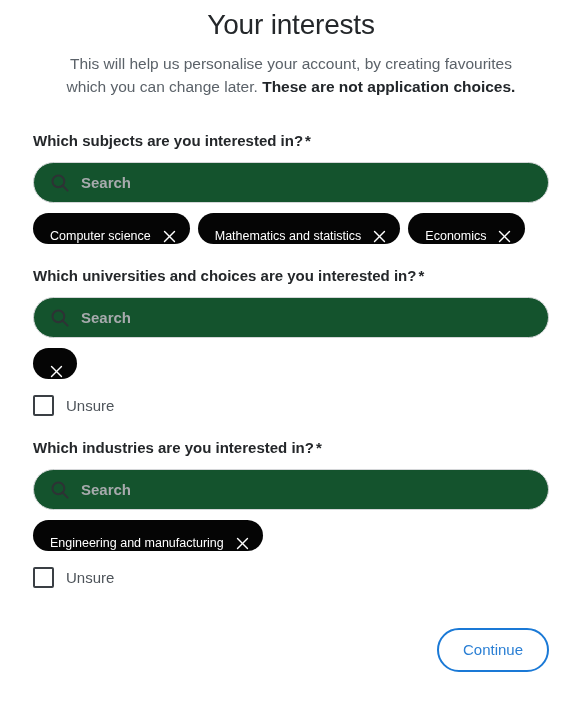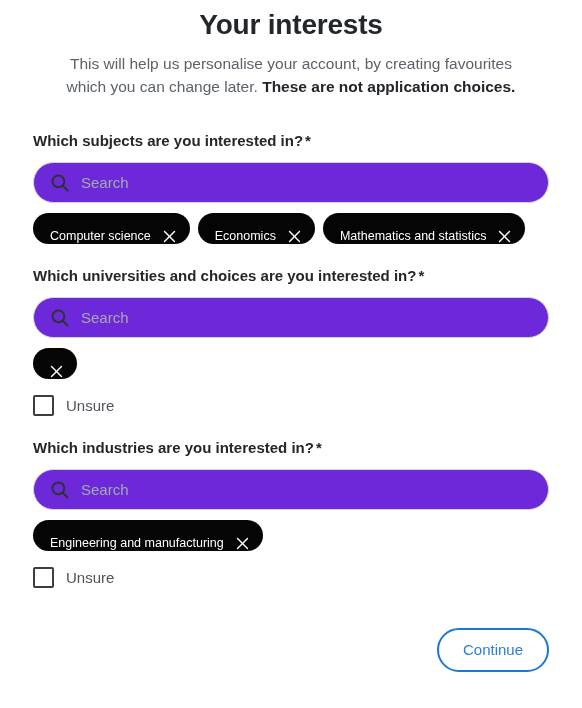--- a/index.html
+++ b/index.html
@@ -22,21 +22,21 @@
     box-sizing: border-box;
   }
 
   
   .header {
     padding-top: 8px;
     text-align: center;
   }
   .page-title {
     font-size: 28px;
-    font-weight: bold;
+    font-weight: normal;
     color: #24272a;
     letter-spacing: -0.2px;
     line-height: 34px;
     margin: 0;
   }
   .subtitle {
     margin: 10px auto 12px auto;
     width: 480px;
     font-size: 15.5px;
     line-height: 23px;
@@ -70,25 +70,26 @@
     color: #24272a;
     margin-left: 2px;
   }
 
   
   .search-box {
     position: relative;
     height: 41px;
     border: 1px solid #d4d6d8;
     border-radius: 21px;
-    background: #6d28d9;
+    background: #14532d;
     box-sizing: border-box;
     display: flex;
     align-items: center;
     padding: 0 16px;
+    font-weight: bold;
   }
   .search-icon {
     width: 20px;
     height: 20px;
     flex: 0 0 auto;
     display: block;
     margin-right: 11px;
   }
   .search-placeholder {
     font-size: 15px;
@@ -194,28 +195,28 @@
 
       <div class="chips">
         <div class="chip">
           <span class="chip-label">Computer science</span>
           <svg class="chip-remove-icon" viewBox="0 0 12 12">
             <line x1="1.4" y1="1.4" x2="10.6" y2="10.6" stroke="#ffffff" stroke-width="1.3" stroke-linecap="round"></line>
             <line x1="10.6" y1="1.4" x2="1.4" y2="10.6" stroke="#ffffff" stroke-width="1.3" stroke-linecap="round"></line>
           </svg>
         </div>
         <div class="chip">
+          <span class="chip-label">Mathematics and statistics</span>
+          <svg class="chip-remove-icon" viewBox="0 0 12 12">
+            <line x1="1.4" y1="1.4" x2="10.6" y2="10.6" stroke="#ffffff" stroke-width="1.3" stroke-linecap="round"></line>
+            <line x1="10.6" y1="1.4" x2="1.4" y2="10.6" stroke="#ffffff" stroke-width="1.3" stroke-linecap="round"></line>
+          </svg>
+        </div>
+        <div class="chip">
           <span class="chip-label">Economics</span>
-          <svg class="chip-remove-icon" viewBox="0 0 12 12">
-            <line x1="1.4" y1="1.4" x2="10.6" y2="10.6" stroke="#ffffff" stroke-width="1.3" stroke-linecap="round"></line>
-            <line x1="10.6" y1="1.4" x2="1.4" y2="10.6" stroke="#ffffff" stroke-width="1.3" stroke-linecap="round"></line>
-          </svg>
-        </div>
-        <div class="chip">
-          <span class="chip-label">Mathematics and statistics</span>
           <svg class="chip-remove-icon" viewBox="0 0 12 12">
             <line x1="1.4" y1="1.4" x2="10.6" y2="10.6" stroke="#ffffff" stroke-width="1.3" stroke-linecap="round"></line>
             <line x1="10.6" y1="1.4" x2="1.4" y2="10.6" stroke="#ffffff" stroke-width="1.3" stroke-linecap="round"></line>
           </svg>
         </div>
       </div>
     </div>
 
     <div class="section">
       <div class="field-label"><span>Which universities and choices are you interested in?</span><span class="req">*</span></div>

